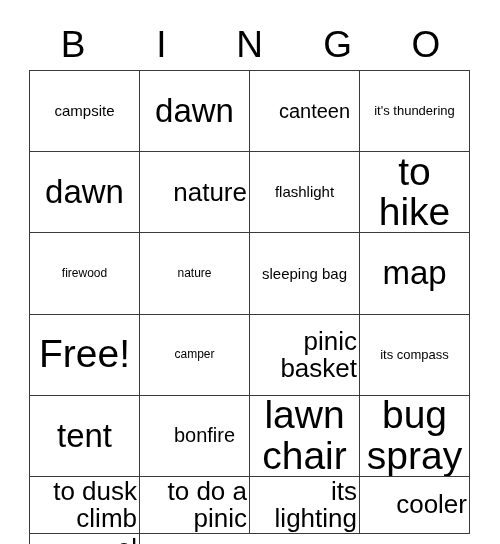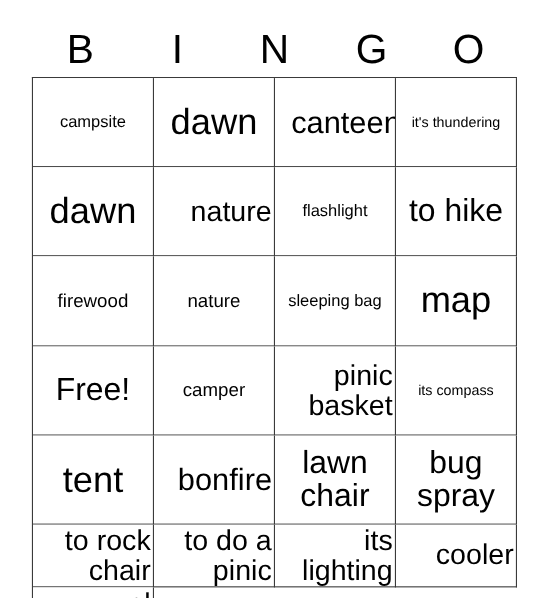--- a/index.html
+++ b/index.html
@@ -78,24 +78,24 @@
     display: block;
     width: 100%;
     line-height: 1.04;
     color: #000000;
     word-break: normal;
     hyphens: none;
   }
 
   
   .s-xxl .txt { font-size: 33px; }
-  .s-xl  .txt { font-size: 29px; }
+  .s-xl  .txt { font-size: 39px; }
   .s-lg  .txt { font-size: 26px; text-align: right; }
-  .s-md  .txt { font-size: 28px; margin-left: 20px; }
-  .s-sm  .txt { font-size: 17px; }
+  .s-md  .txt { font-size: 20px; margin-left: 20px; }
+  .s-sm  .txt { font-size: 12px; }
   .s-xs  .txt { font-size: 15px; }
   .s-xxs .txt { font-size: 13px; }
 </style>
 </head>
 <body>
 
 <div id="card">
 
   <div id="header">
     <div class="hdr-letter">B</div>
@@ -160,21 +160,21 @@
       <div class="cell s-md">
         <span class="txt">bonfire</span>
       </div>
       <div class="cell s-xl">
         <span class="txt">lawn chair</span>
       </div>
       <div class="cell s-xl">
         <span class="txt">bug spray</span>
       </div>
       <div class="cell s-lg">
-        <span class="txt">to rock chair</span>
+        <span class="txt">to dusk climb</span>
       </div>
       <div class="cell s-lg">
         <span class="txt">to do a pinic</span>
       </div>
       <div class="cell s-lg">
         <span class="txt">its lighting</span>
       </div>
       <div class="cell s-lg">
         <span class="txt">cooler</span>
       </div>

